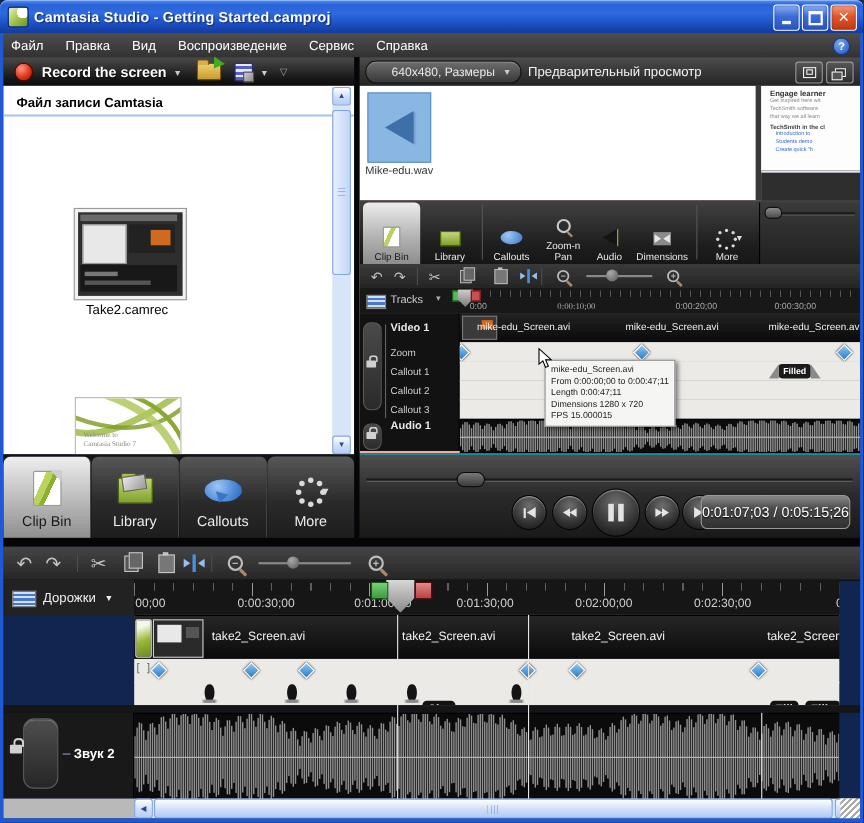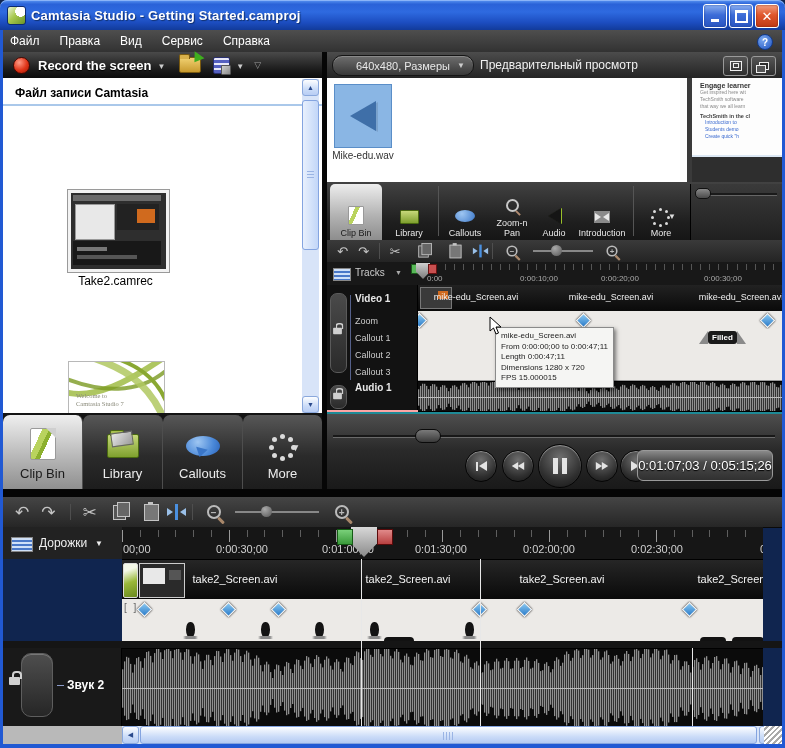--- a/index.html
+++ b/index.html
@@ -274,20 +274,21 @@
           <span class="glyph-max"></span>
         </span>
       <span class="winbtn close">✕</span>
     </span>
   </div>
 
   <div class="menubar abs">
     <span class="menu-item">Файл</span>
     <span class="menu-item">Правка</span>
     <span class="menu-item">Вид</span>
+    <span class="menu-item">Воспроизведение</span>
     <span class="menu-item">Сервис</span>
     <span class="menu-item">Справка</span>
     <span class="abs" style="right:35px;top:5px;"><span class="bulb"></span></span>
     <span class="abs" style="right:12px;top:4px;">
         <span class="helpdot">?</span>
       </span>
   </div>
 
   <div class="ltoolbar abs">
     <span class="rec-dot"></span>
@@ -418,21 +419,21 @@
       <div class="itab" style="left:164px;width:42px;">
         <span class="mini-mag"></span>
           <span>Zoom-n Pan</span>
       </div>
       <div class="itab" style="left:208px;width:38px;">
         <span class="mini-audio"></span>
           <span>Audio</span>
       </div>
       <div class="itab" style="left:248px;width:54px;">
         <span class="mini-trans"></span>
-          <span>Introduction</span>
+          <span>Dimensions</span>
       </div>
       <span class="isep" style="left:306px;"></span>
       <div class="itab" style="left:310px;width:48px;">
         <span class="mini-dots">
           <span class="dot" style="left:7px;top:0;"></span>
             <span class="dot" style="left:13px;top:2px;"></span>
           <span class="dot" style="left:15px;top:8px;"></span>
             <span class="dot" style="left:13px;top:14px;"></span>
           <span class="dot" style="left:7px;top:16px;"></span>
             <span class="dot" style="left:1px;top:14px;"></span>
@@ -466,22 +467,22 @@
 
     <div class="iruler">
       <span class="tracks-ic" style="left:6px;top:6px;"></span>
       <span style="position:absolute;left:28px;top:5px;font-size:10px;color:#ccc;">Tracks</span>
       <span style="position:absolute;left:68px;top:7px;font-size:7px;color:#aaa;">▼</span>
       <span class="iruler-ticks"></span>
       <span class="iph-g" style="left:84px;top:2px;"></span>
       <span class="iph-a" style="left:89px;top:1px;"></span>
       <span class="iph-r" style="left:101px;top:2px;"></span>
       <span class="rlabel" style="left:100px;top:12px;transform:none;">0:00</span>
-      <span class="rlabel" style="left:212px;top:12px;">0:00:10;00</span>
-      <span class="rlabel" style="left:293px;top:12px;">0:00:20;00</span>
+      <span class="rlabel" style="left:197px;top:12px;font-family:Liberation Serif, serif;">0:00:10;00</span>
+      <span class="rlabel" style="left:306px;top:12px;">0:00:20;00</span>
       <span class="rlabel" style="left:396px;top:12px;">0:00:30;00</span>
     </div>
 
     <div class="itrk-hdr" style="top:207px;height:125px;">
       <span class="ipill" style="top:8px;height:78px;"></span>
       <span class="lock" style="left:5px;top:42px;transform:scale(.8);"></span>
       <span class="ibracket" style="top:10px;height:85px;"></span>
       <span class="itrk-name b" style="top:8px;">Video 1</span>
       <span class="itrk-name" style="top:31px;">Zoom</span>
       <span class="itrk-name" style="top:48px;">Callout 1</span>

